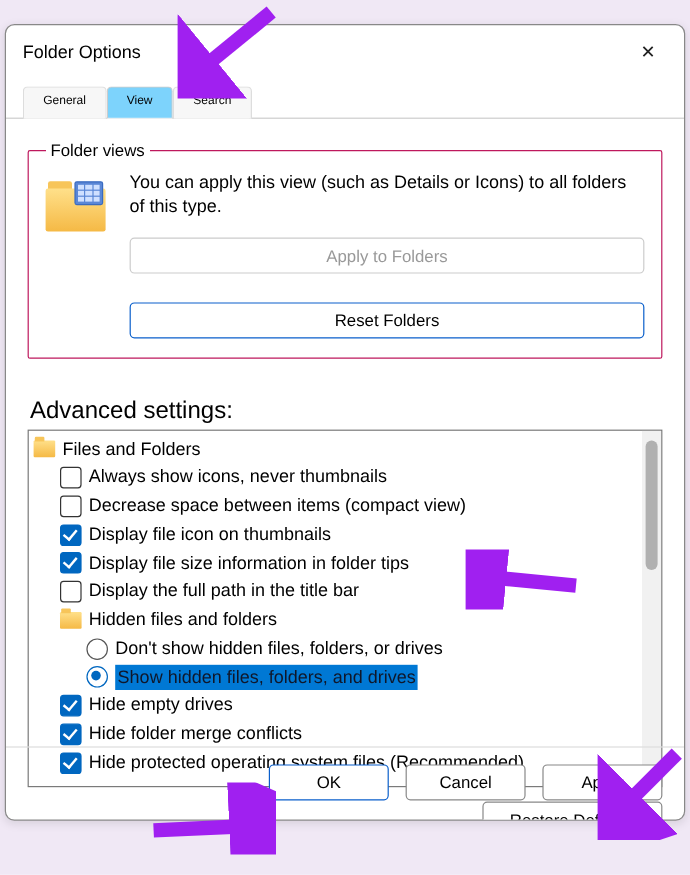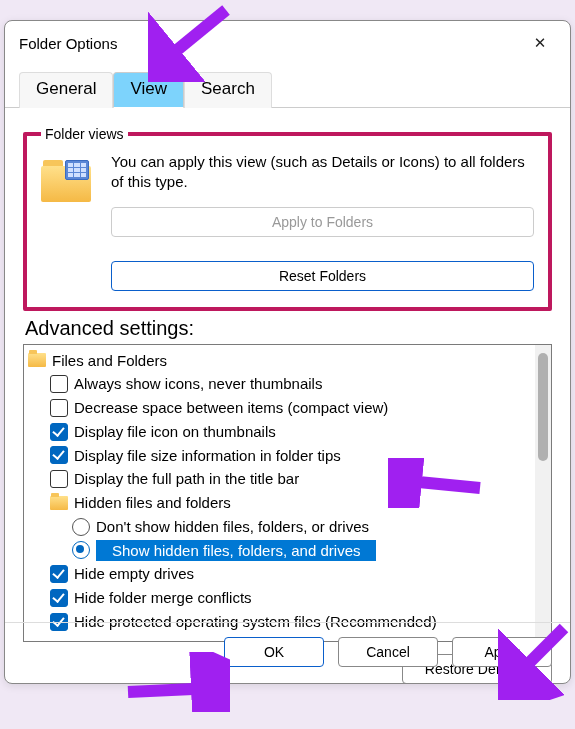--- a/index.html
+++ b/index.html
@@ -46,37 +46,37 @@
   }
   .tab {
     padding: 6px 16px 8px 16px;
     border: 1px solid transparent;
     border-bottom: none;
     cursor: pointer;
     position: relative;
     top: 1px;
     background: #f2f2f2;
     margin-right: 0px;
-    font-size: 17px;
+    font-size: 10px;
   }
   .tab.active {
     background: #7dd3fc;
     border-color: #ccc;
     border-bottom: 1px solid #fff;
     border-radius: 4px 4px 0 0;
   }
   .tab:not(.active) { border-radius:4px 4px 0 0; border:1px solid #ddd; border-bottom:none; background:#f7f7f7;}
   .tab-content {
     padding: 18px 18px 10px 18px;
   }
   fieldset.groupbox {
-    border: 4px solid #be185d;
+    border: 1px solid #be185d;
     border-radius: 2px;
     padding: 10px 14px 16px 14px;
-    margin: 0 0 6px 0;
+    margin: 0 0 32px 0;
   }
   legend { font-size: 14px; padding: 0 4px; }
   .folderviews-row { display:flex; gap: 16px; align-items:flex-start; }
   .folder-icon-wrap { flex: 0 0 54px; padding-top: 8px; }
   .folder-icon {
     width: 50px; height: 42px; position: relative;
   }
   .folder-tab-shape {
     position:absolute; left:2px; top:0; width:20px; height:8px;
     background:#f7c55a; border-radius:2px 2px 0 0;
@@ -168,22 +168,22 @@
     position:relative;
     background:#fff;
   }
   .radio.selected { border-color:#0067c0; }
   .radio.selected::after {
     content:""; position:absolute; left:3px; top:3px; width:8px; height:8px; border-radius:50%;
     background:#0067c0;
   }
   .sel-highlight {
     background:#0078d4;
-    color:#ffffff;
-    padding:0 16px;
+    color:#0f172a;
+    padding:0 2px;
   }
   .restore-wrap { display:flex; justify-content:flex-end; margin-top:12px; }
   .bottom-bar {
     border-top: 1px solid #ddd;
     padding: 14px 18px 16px 18px;
     display:flex; justify-content:flex-end; gap: 14px;
     position:absolute; left:0; right:0; bottom:0;
   }
   .bottom-bar .btn { min-width: 100px; padding:6px 10px;}
   

